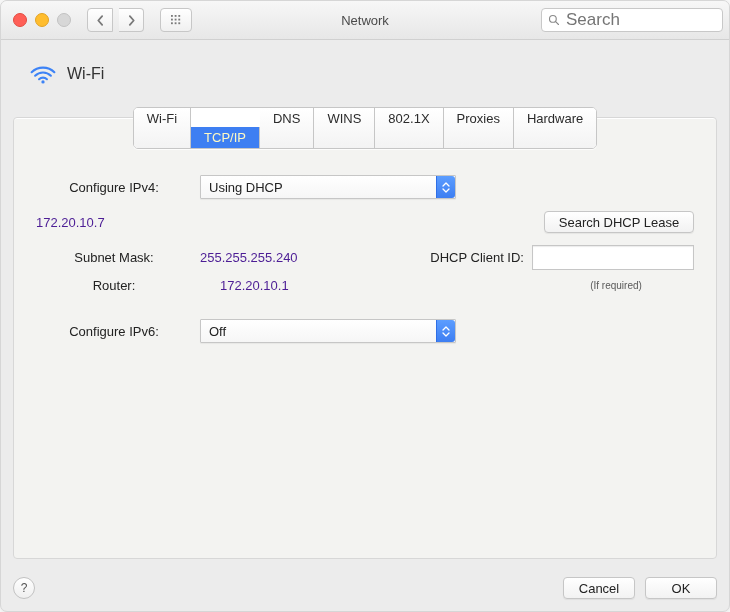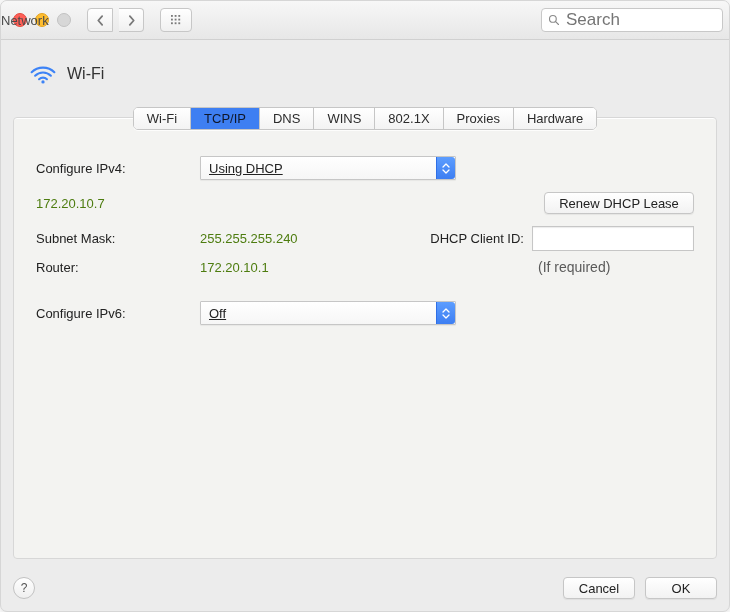--- a/index.html
+++ b/index.html
@@ -10,50 +10,50 @@
   .dot{width:12px;height:12px;border-radius:50%;}
   .dot.red{background:#ff5f57;border:1px solid #e24b41;}
   .dot.yellow{background:#ffbd2e;border:1px solid #e2a324;}
   .dot.green{background:#d7d7d7;border:1px solid #c2c2c2;}
   .tb-group{display:flex;gap:6px;margin-left:16px;}
   .tb-btn{height:22px;min-width:24px;border:1px solid #c7c7c7;border-radius:4px;background:linear-gradient(#ffffff,#f0f0f0);display:flex;align-items:center;justify-content:center;color:#6d6d6d;}
   .tb-btn svg{width:11px;height:11px;}
   .navseg{display:flex;}
   .navseg .tb-btn:first-child{border-top-right-radius:0;border-bottom-right-radius:0;}
   .navseg .tb-btn:last-child{border-top-left-radius:0;border-bottom-left-radius:0;border-left:0;}
-  .title{position:absolute;left:0;right:0;text-align:left;font-size:13px;color:#4a4a4a;pointer-events:none;}
+  .title{position:absolute;left:0;right:0;text-align:center;font-size:13px;color:#4a4a4a;pointer-events:none;}
   .search{margin-left:auto;display:flex;align-items:center;width:168px;height:22px;border:1px solid #c8c8c8;border-radius:4px;background:#ffffff;padding:0 6px;color:#888;}
   .search svg{width:12px;height:12px;margin-right:4px;flex:0 0 auto;}
   .search input{border:none;outline:none;font-size:17px;flex:1;background:transparent;color:#6d28d9;}
   
   .body{position:absolute;top:38px;left:0;right:0;bottom:0;padding:18px 12px 12px 12px;box-sizing:border-box;}
   .header{display:flex;align-items:center;gap:10px;padding:6px 10px 10px 16px;}
   .wifi-icon{width:28px;height:22px;}
   .header-title{font-size:16px;color:#333;}
   .panel{background:#f3f3f1;border:1px solid #d7d7d7;border-radius:4px;position:absolute;left:12px;right:12px;top:78px;bottom:52px;box-shadow:inset 0 1px 0 #fff;}
   
   .tabs{display:flex;justify-content:center;margin-top:-11px;}
   .tabseg{display:flex;border:1px solid #c6c6c6;border-radius:5px;overflow:hidden;background:#fff;box-shadow:0 1px 0 rgba(255,255,255,.8);}
   .tab{padding:3px 13px;font-size:13px;color:#2b2b2b;background:linear-gradient(#ffffff,#f3f3f3);border-right:1px solid #c6c6c6;cursor:default;}
   .tab:last-child{border-right:none;}
-  .tab.active{background:#3e7ff2;color:#0f172a;}
+  .tab.active{background:#3e7ff2;color:#fef9c3;margin-top:19px;}
   
   .form{padding:26px 22px 0 22px;}
   .row{display:flex;align-items:center;margin-bottom:12px;}
-  .rlabel{width:156px;text-align:left;padding-right:8px;color:#222;}
-  .rval{color:#4d7c0f;}
+  .rlabel{width:156px;text-align:center;padding-right:8px;color:#222;}
+  .rval{color:#4c1d95;}
   .spacer{height:14px;}
   
-  .select{display:flex;align-items:center;height:22px;width:254px;border:1px solid #c6c6c6;border-radius:1px;background:linear-gradient(#ffffff,#f6f6f6);position:relative;box-shadow:0 1px 1px rgba(0,0,0,.05);text-decoration:underline;} 
+  .select{display:flex;align-items:center;height:22px;width:254px;border:1px solid #c6c6c6;border-radius:1px;background:linear-gradient(#ffffff,#f6f6f6);position:relative;box-shadow:0 1px 1px rgba(0,0,0,.05);} 
   .select .sel-label{padding:0 8px;flex:1;font-size:13px;}
   .select .sel-caret{width:18px;align-self:stretch;border-left:1px solid #2f6fe6;background:linear-gradient(#5c9dff,#3d7ef2);display:flex;flex-direction:column;align-items:center;justify-content:center;border-top-right-radius:3px;border-bottom-right-radius:3px;gap:1px;}
   .sel-caret svg{width:8px;height:5px;display:block;}
   .push-btn{height:22px;border:1px solid #c6c6c6;border-radius:4px;background:linear-gradient(#ffffff,#f2f2f2);padding:0 12px;font-size:13px;color:#222;box-shadow:0 1px 1px rgba(0,0,0,.06);display:inline-flex;align-items:center;justify-content:center;}
   .textfield{height:21px;width:156px;border:1px solid #c6c6c6;border-radius:0;background:#fff;box-shadow:inset 0 1px 1px rgba(0,0,0,.08);} 
-  .hint{font-size:14px;color:#5a5a5a;text-align:left;}
+  .hint{font-size:10px;color:#5a5a5a;text-align:center;}
   
   .footer{position:absolute;left:12px;right:12px;bottom:12px;display:flex;align-items:center;}
   .help{width:20px;height:20px;border:1px solid #c2c2c2;border-radius:50%;background:linear-gradient(#ffffff,#efefef);display:flex;align-items:center;justify-content:center;font-size:12px;color:#555;}
   .footer .push-btn{min-width:72px;}
 </style>
 </head>
 <body>
 
 <div class="window">
 
@@ -142,32 +142,32 @@
               <svg viewBox="0 0 8 5">
                   <path d="M1 1 L4 4 L7 1" stroke="#fff" stroke-width="1.3" fill="none" stroke-linecap="round" stroke-linejoin="round"></path>
                 </svg>
             </div>
           </div>
         </div>
 
         <div class="row">
           <div class="rval">172.20.10.7</div>
           <div style="flex:1"></div>
-          <button class="push-btn" style="min-width:150px">Renew DHCP Lease</button>
+          <button class="push-btn" style="min-width:150px">Search DHCP Lease</button>
         </div>
 
         <div class="row">
           <div class="rlabel">Subnet Mask:</div>
           <div class="rval">255.255.255.240</div>
           <div style="flex:1"></div>
           <div style="text-align:center;padding-right:8px">DHCP Client ID:</div>
           <input class="textfield" type="text" value="" style="">
         </div>
 
-        <div class="row" style="margin-top:-4px;">
+        <div class="row" style="margin-top:-4px;gap:20px;">
           <div class="rlabel">Router:</div>
           <div class="rval">172.20.10.1</div>
           <div style="flex:1"></div>
           <div class="hint" style="width:156px">(If required)</div>
         </div>
 
         <div class="spacer"></div>
 
         <div class="row">
           <div class="rlabel">Configure IPv6:</div>

